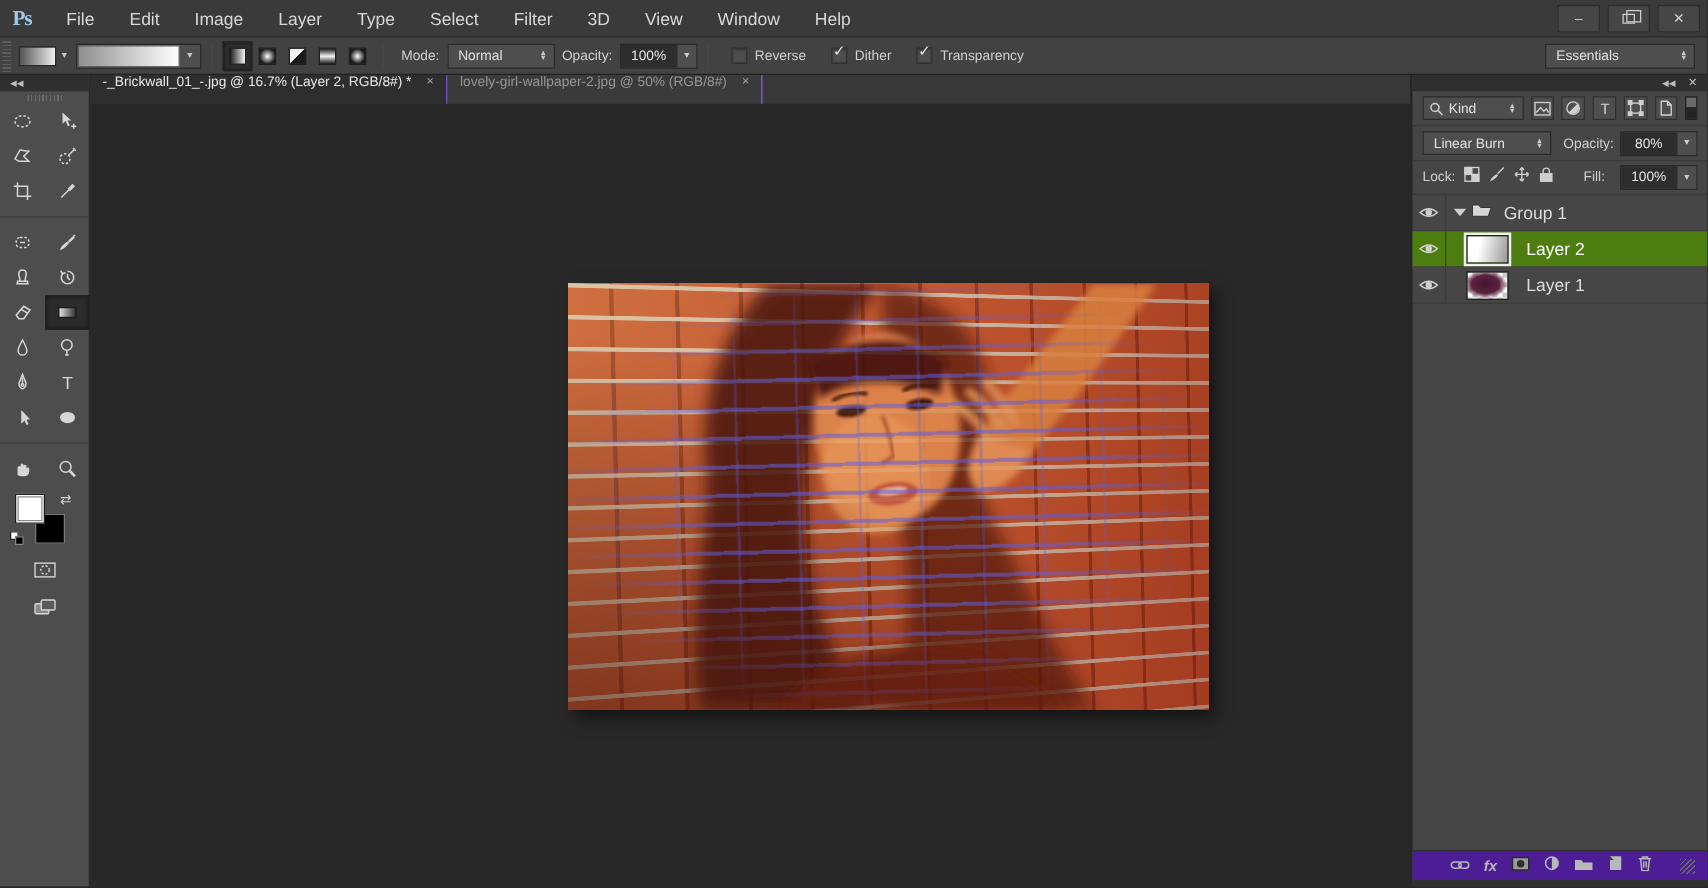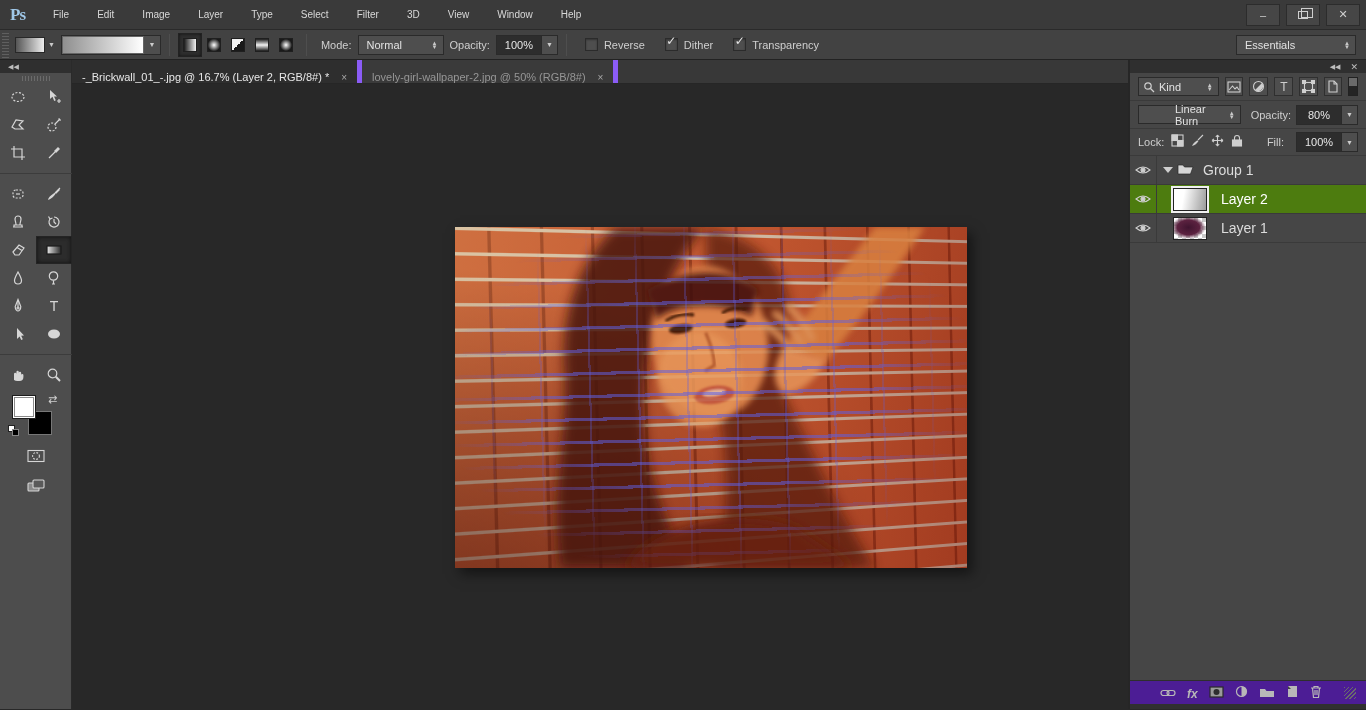--- a/index.html
+++ b/index.html
@@ -1,21 +1,21 @@
 <!DOCTYPE html>
 <html><head>
 <meta charset="utf-8">
 <style>
   * { margin:0; padding:0; box-sizing:border-box; font-family:"Liberation Sans","DejaVu Sans",sans-serif; }
   html,body { width:1366px; height:710px; overflow:hidden; background:#282828; }
 
   
   #menubar { height:30px; background:#3a3a3a; display:flex; align-items:center; border-bottom:1px solid #2a2a2a; }
   #ps-logo { color:#9fc7e8; font-weight:bold; font-size:17px; margin:0 14px 0 10px; letter-spacing:-1px;font-family:Liberation Serif, serif; }
-  .menu-item { color:#d8d8d8; font-size:10px; padding:0 14px; line-height:30px; cursor:default; }
+  .menu-item { color:#d8d8d8; font-size:14px; padding:0 14px; line-height:30px; cursor:default; }
   #win-controls { margin-left:auto; display:flex; }
   .winbtn { width:34px; height:22px; margin-right:6px; background:#464646; border:1px solid #2c2c2c; color:#cfcfcf;
             display:flex; align-items:center; justify-content:center; font-size:11px; }
   .restore-glyph { position:relative; width:10px; height:8px; border:1px solid #cfcfcf; background:#464646; }
   .restore-glyph:before { content:""; position:absolute; left:2px; top:-4px; width:10px; height:8px; border:1px solid #cfcfcf; }
 
   
   #optionsbar { height:30px; background:#424242; border-bottom:1px solid #222; display:flex; align-items:center; }
   .grip-v { width:7px; height:26px; margin:0 6px 0 2px;
             background:repeating-linear-gradient(0deg,#5f5f5f 0 1px,transparent 1px 3px); }
@@ -66,21 +66,21 @@
   #bg-swatch { position:absolute; left:28px; top:16px; width:24px; height:24px; background:#000; border:1px solid #777; }
   #swap-colors { position:absolute; left:48px; top:-2px; color:#cfcfcf; font-size:11px; }
   #default-swatches { position:absolute; left:8px; top:30px; width:12px; height:12px; }
   #default-swatches .w { position:absolute; left:0; top:0; width:7px; height:7px; background:#fff; border:1px solid #222; }
   #default-swatches .b { position:absolute; left:4px; top:4px; width:7px; height:7px; background:#000; border:1px solid #888; }
   .tool-single { height:30px; display:flex; align-items:center; justify-content:center; }
 
   
   #center { flex:1; display:flex; flex-direction:column; min-width:0; }
   #tabbar { height:24px; background:#383838; border-bottom:1px solid #262626; display:flex; }
-  .doc-tab { display:flex; align-items:flex-end; padding:0 10px; font-size:11px; border-right:5px solid #8b5cf6; }
+  .doc-tab { display:flex; align-items:flex-start; padding:0 10px; font-size:11px; border-right:1px solid #8b5cf6; }
   .doc-tab.active { background:#2e2e2e; color:#e8e8e8; }
   .doc-tab.inactive { background:#3a3a3a; color:#969696; }
   .tab-close { margin-left:12px; font-size:10px; color:#a8a8a8; }
   #canvas-area { flex:1; background:#282828; position:relative; }
 
   
   #document { position:absolute; left:383px; top:143px; width:512px; height:341px; overflow:hidden;
               box-shadow:5px 6px 12px rgba(0,0,0,.5); background:#b5502c; }
   #wall { position:absolute; left:-50px; top:-45px; width:640px; height:440px;
     background-color:#bf5430;
@@ -111,21 +111,21 @@
   .panel-tab.active { background:#464646; color:#e8e8e8; }
   .panel-tab.inactive { color:#9c9c9c; }
   #panel-menu { margin-left:auto; color:#c4c4c4; font-size:9px; padding:3px 8px; }
   .prow { display:flex; align-items:center; padding:0 8px; }
   #filter-row { height:28px; gap:6px; border-bottom:1px solid #3a3a3a; }
   #kind-dd { width:96px; height:19px; }
   .ficon { width:22px; height:19px; display:flex; align-items:center; justify-content:center; background:#4e4e4e; border:1px solid #2f2f2f; }
   .ficon svg { stroke:#cfcfcf; fill:none; stroke-width:1.1; }
   #filter-toggle { margin-left:auto; width:11px; height:19px; background:linear-gradient(#6a6a6a 0 45%, #242424 45%); border:1px solid #222; }
   #blend-row { height:28px; border-bottom:1px solid #3a3a3a; }
-  #blend-dd { width:122px; height:19px;padding-left:28px; }
+  #blend-dd { width:122px; height:19px; }
   #lock-row { height:27px; gap:7px; border-bottom:1px solid #3a3a3a; }
   .plabel { color:#cfcfcf; font-size:11px; }
   .lock-ic svg { stroke:#cfcfcf; fill:none; stroke-width:1.1; }
   #layer-list { display:flex; flex-direction:column; }
   .lrow { height:29px; display:flex; align-items:center; border-bottom:1px solid #3a3a3a; position:relative; }
   .lrow.selected { background:#4d7c0f; }
   .eye-cell { width:27px; align-self:stretch; display:flex; align-items:center; justify-content:center; border-right:1px solid #3a3a3a; }
   .eye-cell svg { stroke:#cfcfcf; fill:none; stroke-width:1.1; }
   .lname { font-size:14px; color:#dcdcdc; margin-left:14px; }
   .lrow.selected .lname { color:#fff; }

